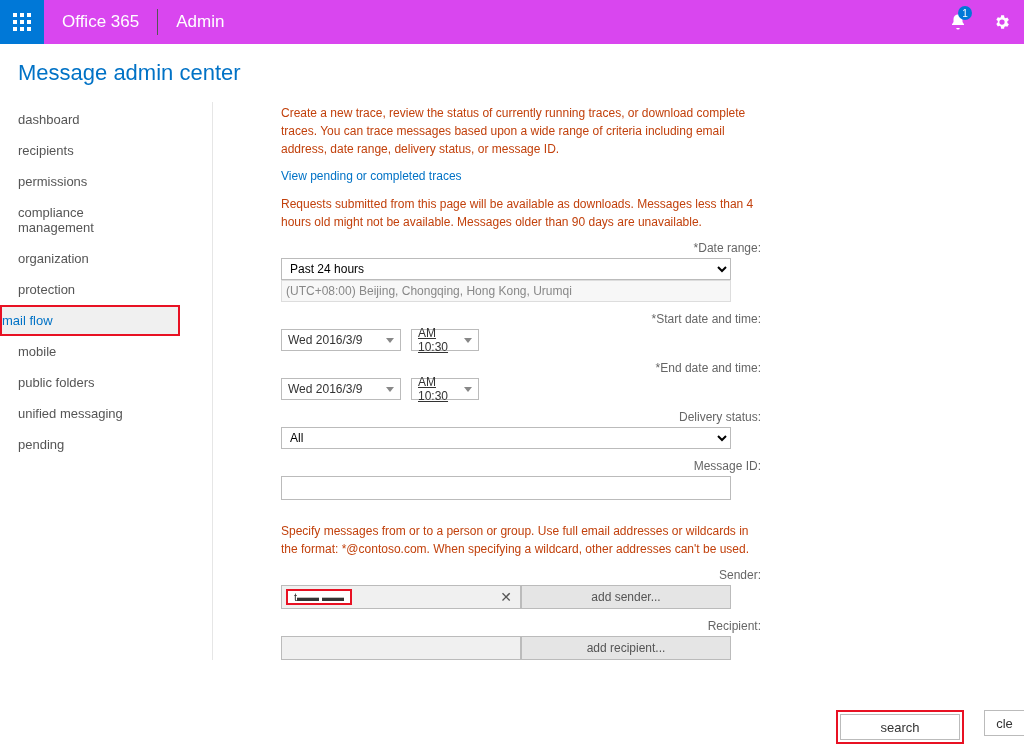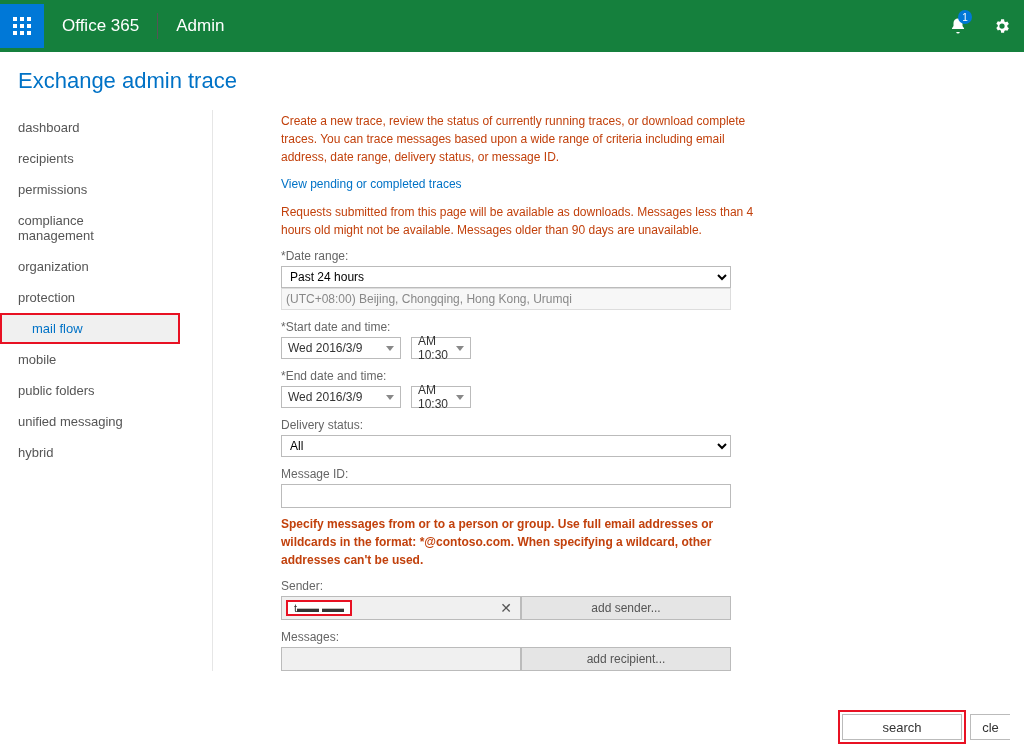--- a/index.html
+++ b/index.html
@@ -1,71 +1,71 @@
 <!DOCTYPE html>
 <html><head>
 <meta charset="utf-8">
 <style>
 * { box-sizing: border-box; margin: 0; padding: 0; }
 body { font-family: "Segoe UI", Tahoma, sans-serif; font-size: 13px; color: #333; background: #fff; width: 1024px; height: 750px; overflow: hidden; position: relative; }
 
 
-.topbar { height: 52px; background: #15803d; color: #fff; display: flex; align-items: center; }
+.topbar { height: 44px; background: #d946ef; color: #fff; display: flex; align-items: center; }
 .waffle { width: 44px; height: 44px; background: #0078d7; display: flex; align-items: center; justify-content: center; }
 .waffle svg { width: 18px; height: 18px; }
 .brand { font-size: 17px; padding: 0 18px; color: #fff; font-weight: 400; }
 .divider { width: 1px; height: 26px; background: #555; }
 .app { font-size: 17px; padding: 0 18px; color: #fff; }
 .topbar-spacer { flex: 1; }
 .top-icon { width: 44px; height: 44px; display: flex; align-items: center; justify-content: center; position: relative; cursor: pointer; }
 .top-icon svg { width: 18px; height: 18px; }
 .badge { position: absolute; top: 6px; right: 8px; background: #0078d7; color: #fff; border-radius: 50%; width: 14px; height: 14px; font-size: 10px; display: flex; align-items: center; justify-content: center; }
 
 
 .page-header { padding: 16px 18px 10px 18px; font-size: 22px; color: #0072c6; font-weight: 300; }
 
 
 .layout { display: flex; gap: 32px; }
 .sidebar { width: 180px; padding-top: 8px; }
 .sidebar-item { padding: 8px 18px; font-size: 13px; color: #555; cursor: pointer; }
 .sidebar-item.active { color: #0072c6; background: #f0f0f0; }
-.red-box-item { border: 2px solid #e81123; padding: 6px 30px; }
+.red-box-item { border: 2px solid #e81123; padding: 6px 0; }
 
 .vline { width: 1px; background: #e6e6e6; margin-top: 6px; }
 
 .main { flex: 1; padding: 8px 0 0 36px; position: relative; }
 
 
 .tabs { display: flex; gap: 18px; margin-bottom: 24px; }
 .tab { font-size: 15px; color: #888; cursor: pointer; padding: 2px 2px; }
 .tab.active { color: #0072c6; }
 .red-box-tab { border: 2px solid #e81123; padding: 0 2px; }
 
 
 .content { width: 480px; }
 .description { font-size: 12px; color: #c2410c; line-height: 1.5; margin-bottom: 10px; }
 .link { color: #0072c6; font-size: 12px; cursor: pointer; display: inline-block; margin-bottom: 12px; }
-.label { font-size: 12px; color: #666; margin-top: 10px; margin-bottom: 3px; }
+.label { font-size: 12px; color: #666; margin-top: 10px; margin-bottom: 3px; text-align: right; }
 .select { width: 450px; height: 22px; border: 1px solid #bbb; font-size: 12px; padding: 0 4px; background: #fff; }
 .select.disabled { background: #f7f7f7; color: #888; border-color: #ddd; }
 .input { width: 450px; height: 24px; border: 1px solid #bbb; font-size: 12px; padding: 0 4px; }
 .dt-row { display: flex; gap: 10px; }
 .combo { width: 120px; height: 22px; border: 1px solid #bbb; font-size: 12px; padding: 0 18px 0 6px; background: #fff; position: relative; display: flex; align-items: center; cursor: pointer; }
 .combo::after { content: ""; position: absolute; right: 6px; top: 8px; border-left: 4px solid transparent; border-right: 4px solid transparent; border-top: 5px solid #888; }
-.combo-time { width: 60px; }
+.combo-time { width: 68px; text-decoration: underline; }
 
 .sender-row, .recipient-row { display: flex; gap: 0; margin-top: 2px; }
 .pill-box { width: 240px; height: 24px; border: 1px solid #bbb; background: #f0f0f0; display: flex; align-items: center; padding: 0 4px; position: relative; }
 .pill { background: #fff; border: 1px solid #ccc; font-size: 11px; padding: 0 4px; color: #333; }
 .pill-red { border: 2px solid #e81123; padding: 0 6px; background:#fff; }
 .pill-x { margin-left: auto; font-size: 14px; color: #555; cursor: pointer; padding: 0 4px; }
 .add-btn { width: 210px; height: 24px; border: 1px solid #bbb; background: #e5e5e5; font-size: 12px; color: #555; cursor: pointer; }
 
 
-.footer { position: absolute; right: 0; bottom: 6px; display: flex; gap: 4px; padding-right: 14px; align-items: center; }
+.footer { position: absolute; right: 0; bottom: 6px; display: flex; gap: 20px; padding-right: 0; }
 .btn { width: 120px; height: 26px; border: 1px solid #bbb; background: #fff; font-size: 13px; color: #333; cursor: pointer; }
 .btn-search-wrap { border: 2px solid #e81123; padding: 2px; }
 </style>
 </head>
 <body>
 
 <div class="topbar">
   <div class="waffle">
     <svg viewBox="0 0 18 18">
         <g fill="#fff">
@@ -91,36 +91,36 @@
       </svg>
     <div class="badge">1</div>
   </div>
   <div class="top-icon">
     <svg viewBox="0 0 24 24">
         <path fill="#fff" d="M19.14 12.94a7.14 7.14 0 0 0 0-1.88l2.03-1.58-2-3.46-2.39.96a7.07 7.07 0 0 0-1.63-.94L14.8 3h-4l-.35 2.54c-.58.23-1.12.55-1.63.94l-2.39-.96-2 3.46 2.03 1.58a7.14 7.14 0 0 0 0 1.88L4.43 14.5l2 3.46 2.39-.96c.5.39 1.05.71 1.63.94L10.8 21h4l.35-2.54c.58-.23 1.12-.55 1.63-.94l2.39.96 2-3.46-2.03-1.58zM12 15.5A3.5 3.5 0 1 1 15.5 12 3.5 3.5 0 0 1 12 15.5z"></path>
       </svg>
   </div>
 </div>
 
-<div class="page-header">Exchange admin trace</div>
+<div class="page-header">Message admin center</div>
 
 <div class="layout">
 
   <div class="sidebar">
     <div class="sidebar-item">dashboard</div>
     <div class="sidebar-item">recipients</div>
     <div class="sidebar-item">permissions</div>
     <div class="sidebar-item">compliance management</div>
     <div class="sidebar-item">organization</div>
     <div class="sidebar-item">protection</div>
     <div class="sidebar-item active red-box-item">mail flow</div>
     <div class="sidebar-item">mobile</div>
     <div class="sidebar-item">public folders</div>
     <div class="sidebar-item">unified messaging</div>
-    <div class="sidebar-item">hybrid</div>
+    <div class="sidebar-item">pending</div>
   </div>
 
   <div class="vline"></div>
 
   <div class="main">
 
 
     <div class="content">
       <p class="description">Create a new trace, review the status of currently running traces, or download complete traces. You can trace messages based upon a wide range of criteria including email address, date range, delivery status, or message ID.</p>
       <a class="link">View pending or completed traces</a>
@@ -142,32 +142,32 @@
         <div class="combo">Wed 2016/3/9</div>
         <div class="combo combo-time">AM 10:30</div>
       </div>
 
       <div class="label">Delivery status:</div>
       <select class="select"><option>All</option></select>
 
       <div class="label">Message ID:</div>
       <input class="input" value="" style="">
 
-      <p class="description" style="margin-top:7px;font-weight:bold;">Specify messages from or to a person or group. Use full email addresses or wildcards in the format: *@contoso.com. When specifying a wildcard, other addresses can't be used.</p>
+      <p class="description" style="margin-top:22px;">Specify messages from or to a person or group. Use full email addresses or wildcards in the format: *@contoso.com. When specifying a wildcard, other addresses can't be used.</p>
 
       <div class="label">Sender:</div>
       <div class="sender-row">
         <div class="pill-box">
           <span class="pill pill-red">t▬▬ ▬▬</span>
           <span class="pill-x">✕</span>
         </div>
         <button class="add-btn">add sender...</button>
       </div>
 
-      <div class="label">Messages:</div>
+      <div class="label">Recipient:</div>
       <div class="recipient-row">
         <div class="pill-box"></div>
         <button class="add-btn">add recipient...</button>
       </div>
     </div>
   </div>
 </div>
 
 <div class="footer">
   <span class="btn-search-wrap">

